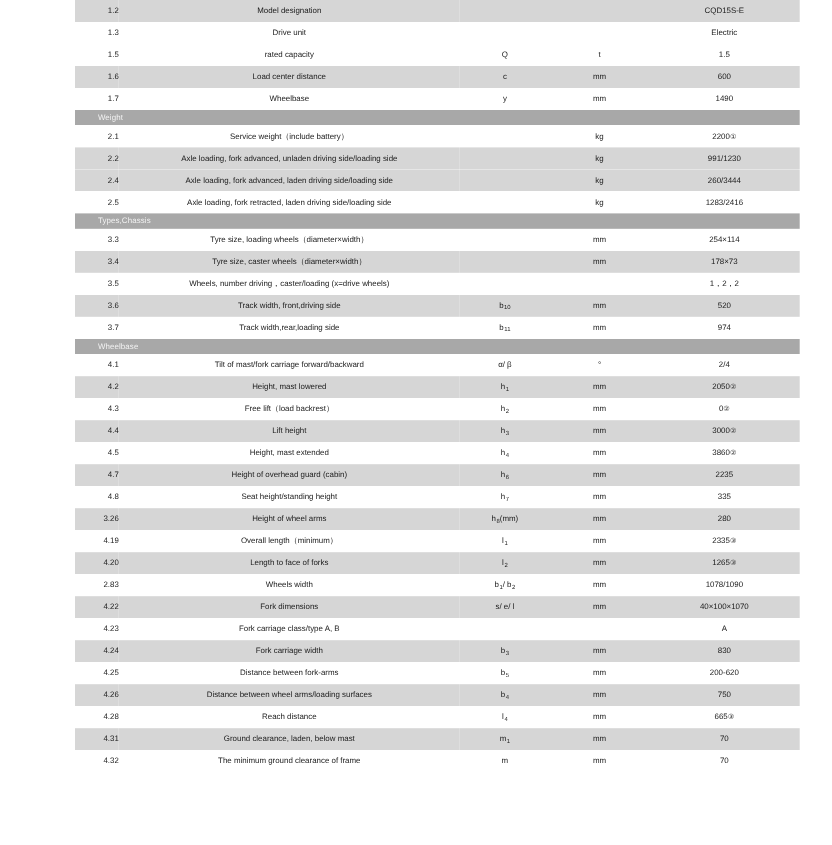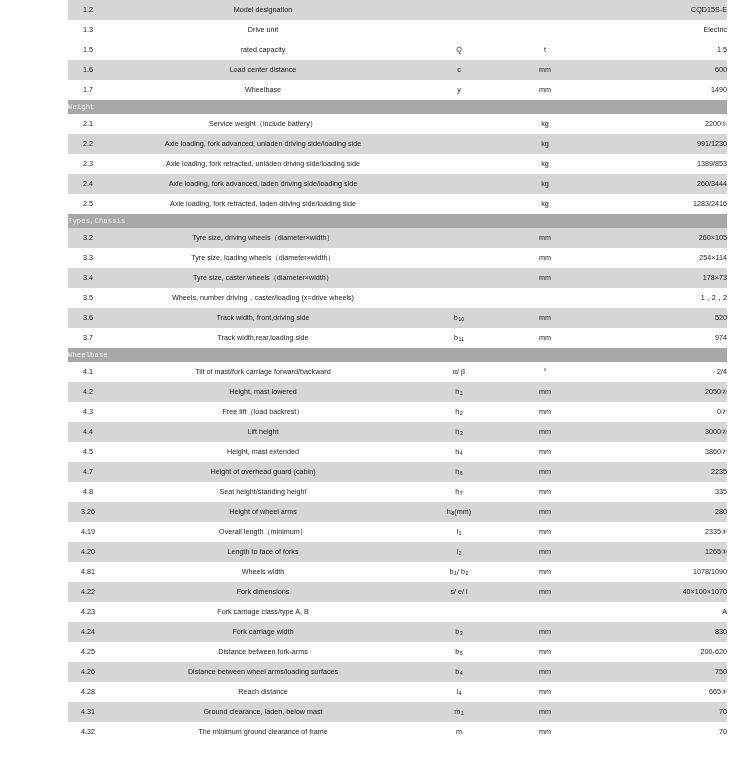--- a/index.html
+++ b/index.html
@@ -43,49 +43,48 @@
 
   
   col.c-ref   { width: 40px; }
   col.c-desc  { width: 310px; }
   col.c-sym   { width: 82px; }
   col.c-unit  { width: 90px; }
   col.c-val   { width: 137px; }
 
   td.ref {
     padding-left: 5px;
-    text-align: center;
+    text-align: right;
     font-size: 7.2px;
   }
   td.desc {
     padding-left: 10px;
     text-align: center;
     font-size: 7.2px;
   }
   td.sym {
     text-align: center;
     font-size: 7.2px;
   }
   td.unit {
     text-align: center;
     font-size: 7.2px;
   }
   td.val {
-    text-align: right;
+    text-align: center;
     font-size: 7.2px;
     margin-top: 20px;
   }
   tr.section-row td.section-cell {
     background: #a8a8a8;
     color: #f2f2f2;
     font-size: 7.2px;
-    padding-left: 0;
+    padding-left: 21px;
     height: 14px;
     letter-spacing: 0.1px;
-    font-family: Liberation Mono, monospace;
   }
   tr.section-row { height: 14px; }
 
   sub {
     font-size: 5.4px;
     vertical-align: baseline;
     position: relative;
     top: 1.6px;
     padding-left: 0.5px;
   }
@@ -155,50 +154,36 @@
           <td class="unit">kg</td>
           <td class="val">2200<span class="fnote">①</span></td>
         </tr>
         <tr class="data-row shade">
           <td class="ref">2.2</td>
           <td class="desc">Axle loading, fork advanced, unladen driving side/loading side</td>
           <td class="sym"></td>
           <td class="unit">kg</td>
           <td class="val">991/1230</td>
         </tr>
-        <tr class="data-row plain">
-          <td class="ref">2.3</td>
-          <td class="desc">Axle loading, fork retracted, unladen driving side/loading side</td>
-          <td class="sym"></td>
-          <td class="unit">kg</td>
-          <td class="val">1389/853</td>
-        </tr>
         <tr class="data-row shade">
           <td class="ref">2.4</td>
           <td class="desc">Axle loading, fork advanced, laden driving side/loading side</td>
           <td class="sym"></td>
           <td class="unit">kg</td>
           <td class="val">260/3444</td>
         </tr>
         <tr class="data-row plain">
           <td class="ref">2.5</td>
           <td class="desc">Axle loading, fork retracted, laden driving side/loading side</td>
           <td class="sym"></td>
           <td class="unit">kg</td>
           <td class="val">1283/2416</td>
         </tr>
         <tr class="section-row">
           <td class="section-cell" colspan="5">Types,Chassis</td>
-        </tr>
-        <tr class="data-row shade">
-          <td class="ref">3.2</td>
-          <td class="desc">Tyre size, driving wheels（diameter×width）</td>
-          <td class="sym"></td>
-          <td class="unit">mm</td>
-          <td class="val">260×105</td>
         </tr>
         <tr class="data-row plain">
           <td class="ref">3.3</td>
           <td class="desc">Tyre size, loading wheels（diameter×width）</td>
           <td class="sym"></td>
           <td class="unit">mm</td>
           <td class="val">254×114</td>
         </tr>
         <tr class="data-row shade">
           <td class="ref">3.4</td>
@@ -295,21 +280,21 @@
           <td class="val">2335<span class="fnote">③</span></td>
         </tr>
         <tr class="data-row shade">
           <td class="ref">4.20</td>
           <td class="desc">Length to face of forks</td>
           <td class="sym">l<sub>2</sub></td>
           <td class="unit">mm</td>
           <td class="val">1265<span class="fnote">③</span></td>
         </tr>
         <tr class="data-row plain">
-          <td class="ref">4.81</td>
+          <td class="ref">2.83</td>
           <td class="desc">Wheels width</td>
           <td class="sym">b<sub>1</sub>/ b<sub>2</sub></td>
           <td class="unit">mm</td>
           <td class="val">1078/1090</td>
         </tr>
         <tr class="data-row shade">
           <td class="ref">4.22</td>
           <td class="desc">Fork dimensions</td>
           <td class="sym">s/ e/ l</td>
           <td class="unit">mm</td>

